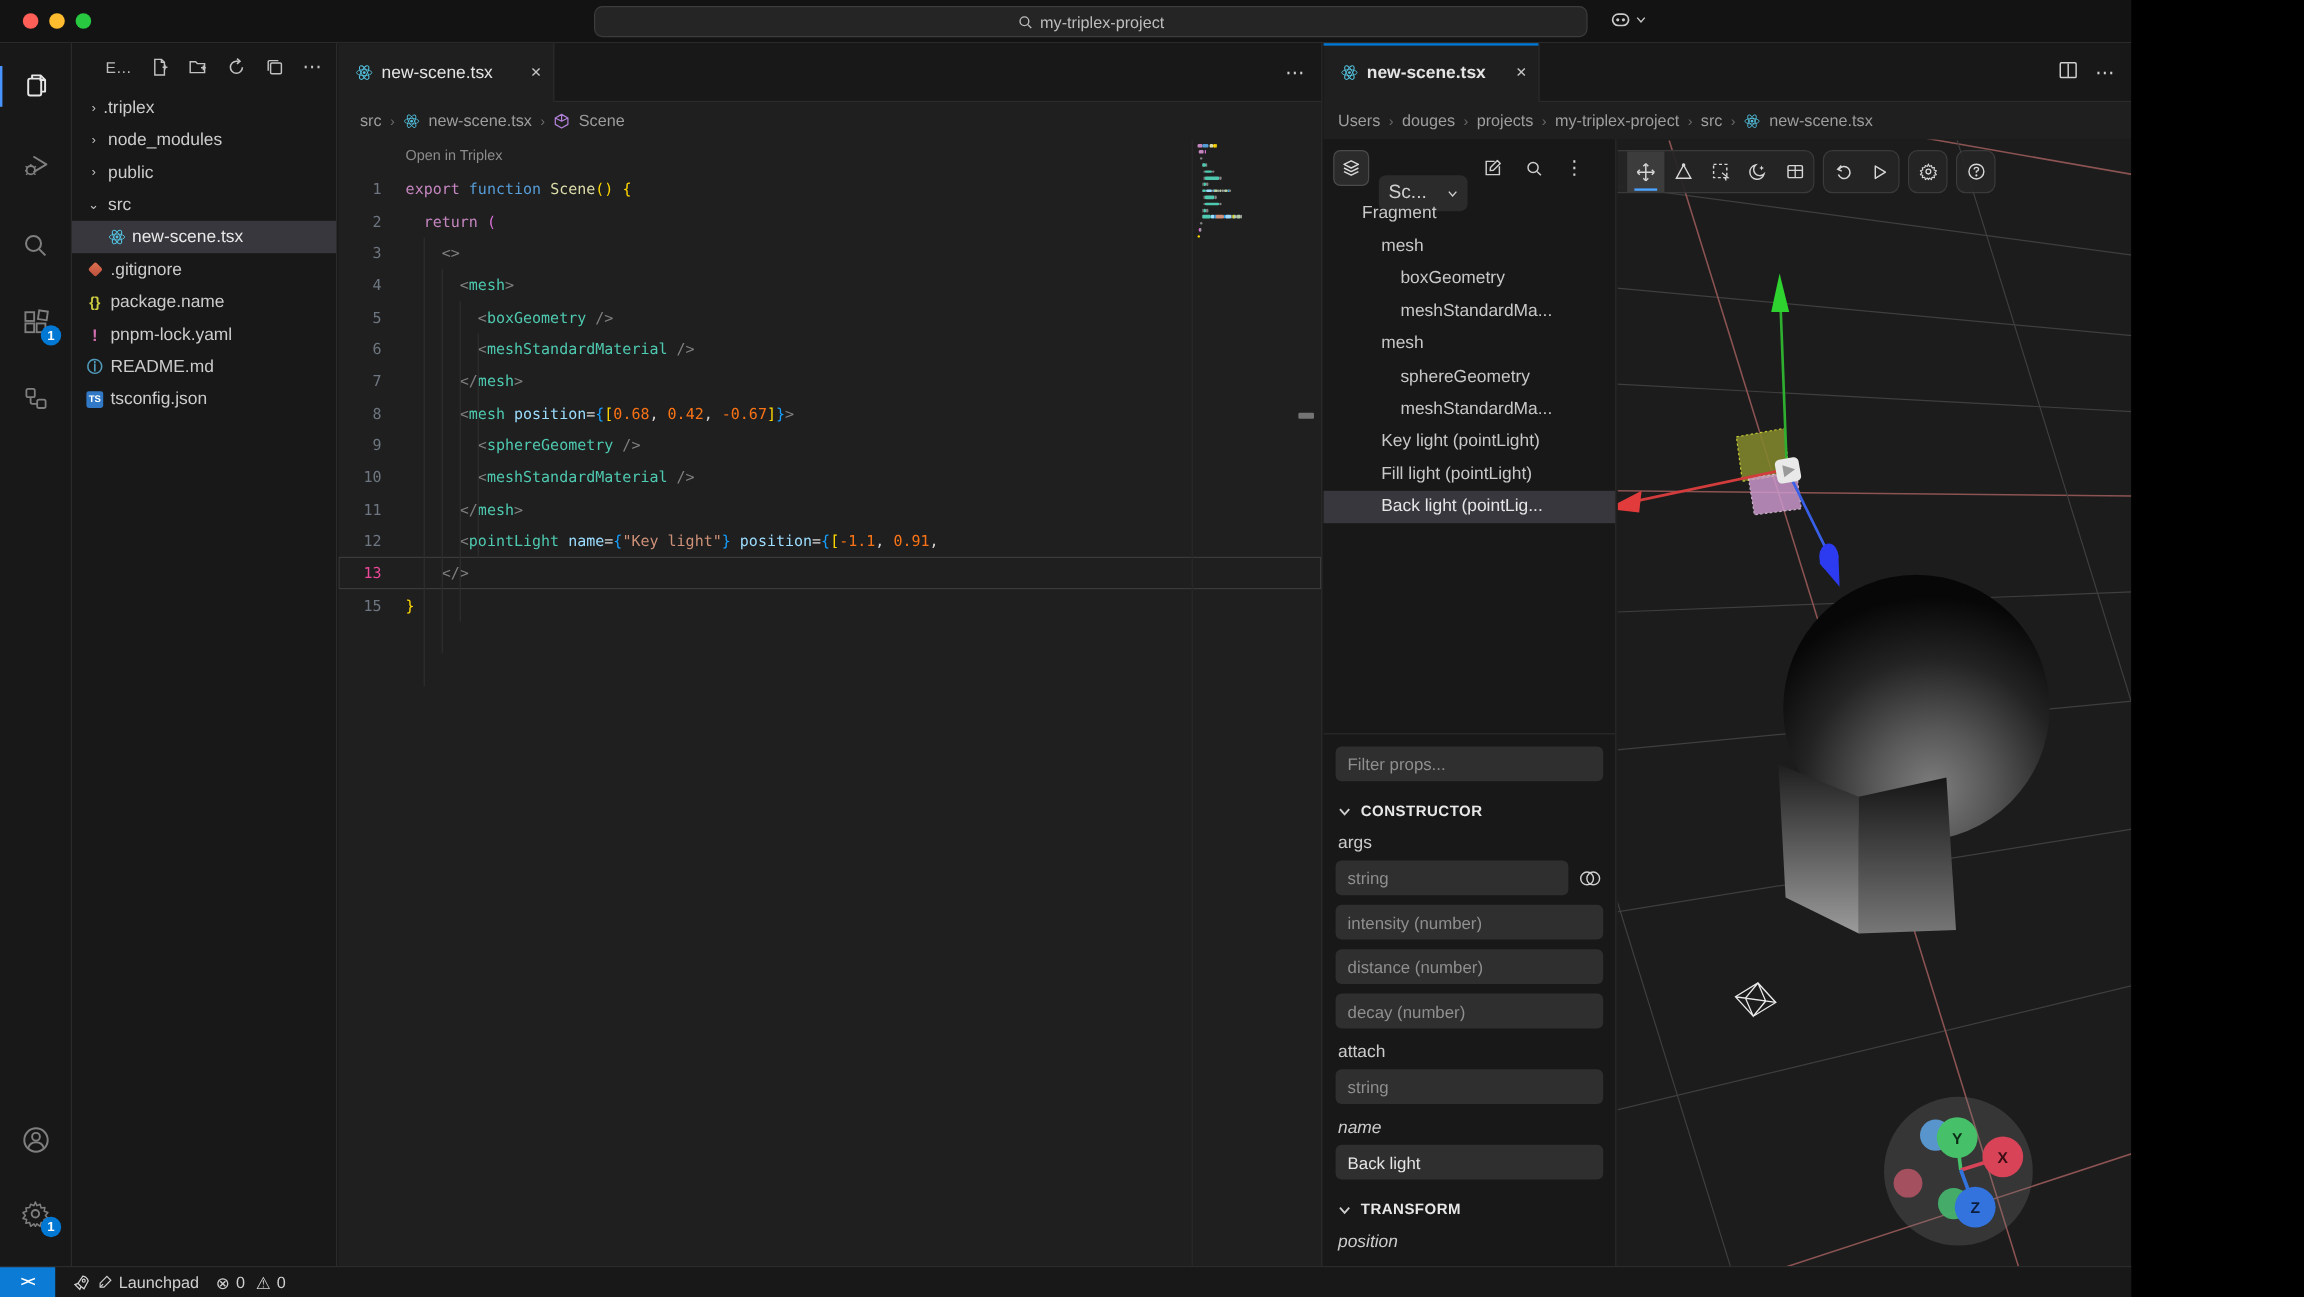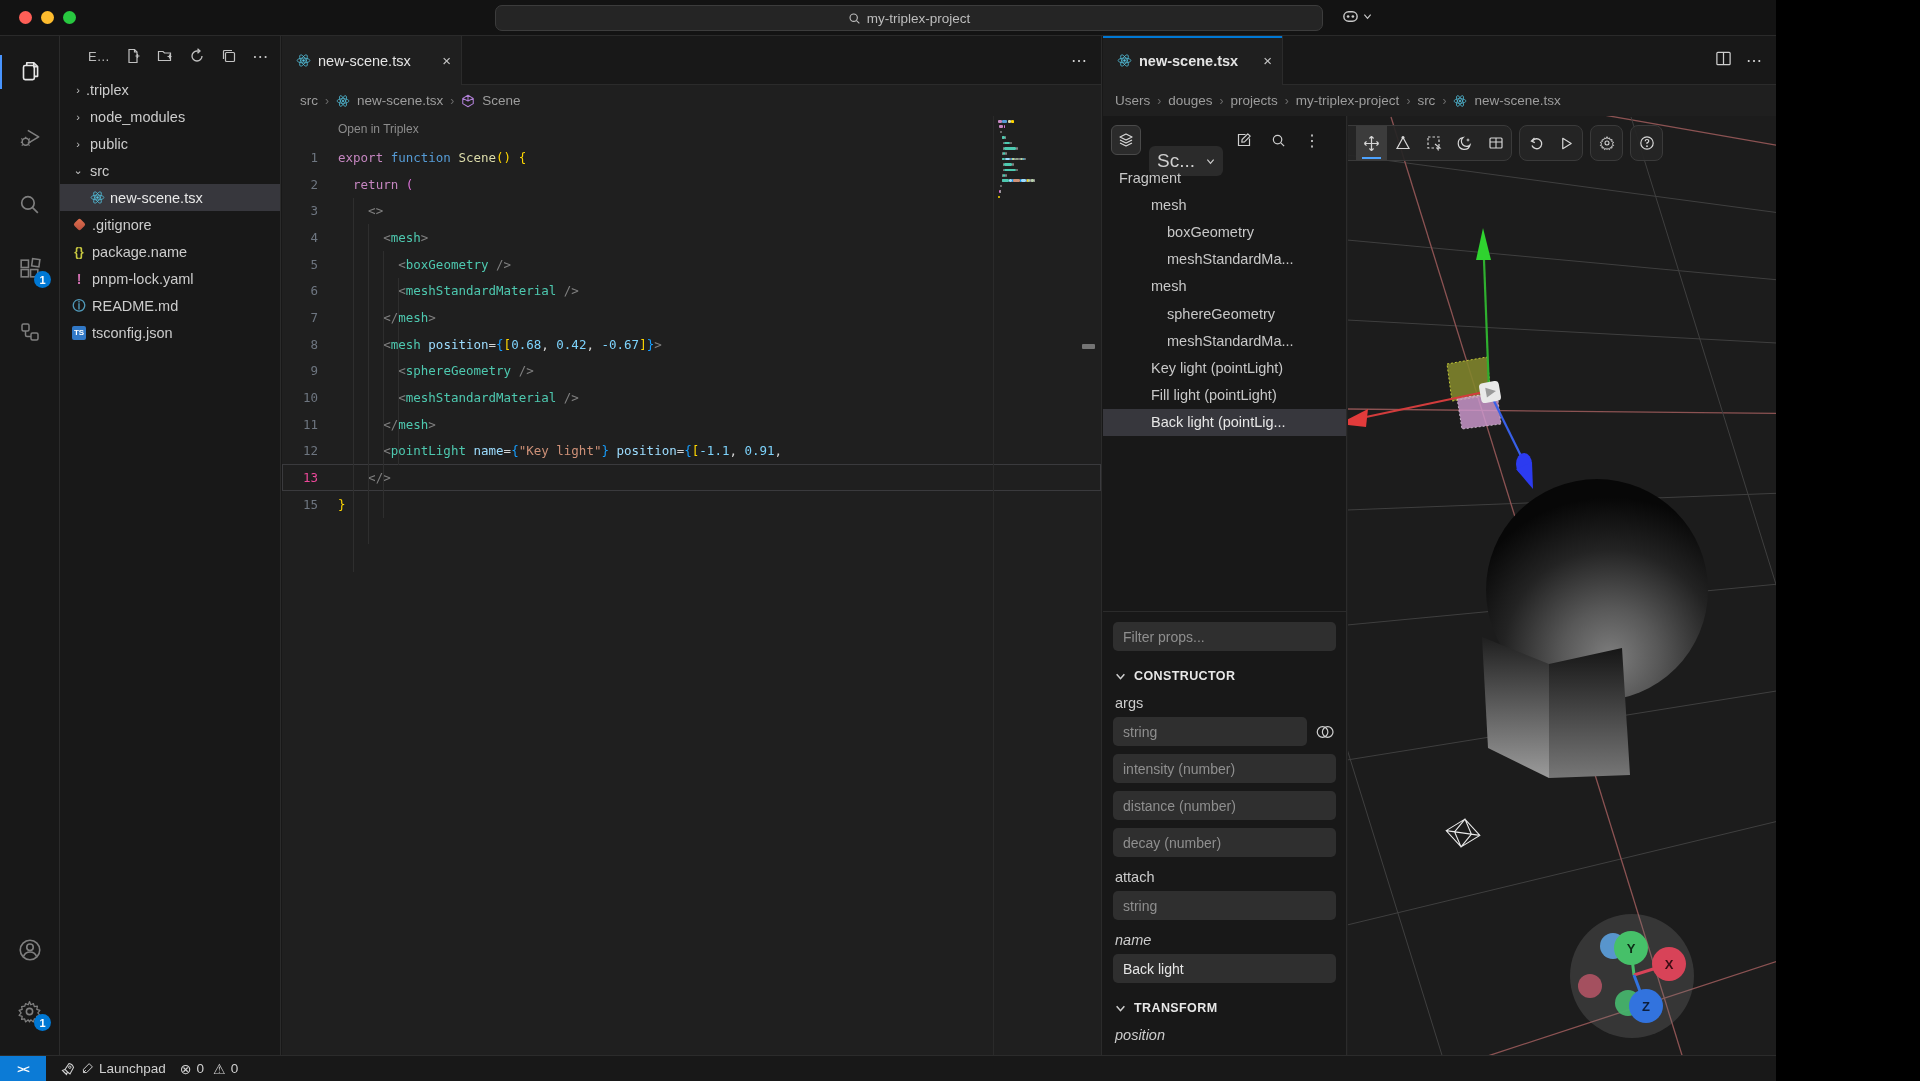--- a/index.html
+++ b/index.html
@@ -51,33 +51,33 @@
   .code-wrap { position:relative; height:calc(100% - 80px); overflow:hidden; font-family:"DejaVu Sans Mono","Liberation Mono",monospace; }
   .codelens { position:absolute; left:56px; top:6px; font-size:12px; color:#8c8c8c; font-family:"Liberation Sans",sans-serif; cursor:pointer; }
   .code-lines { position:absolute; left:0; top:28px; right:0; }
   .cline { position:relative; height:26.7px; display:flex; align-items:center; font-size:12.5px; white-space:pre; }
   .cline .ln { width:36px; text-align:right; color:#6e7681; flex:none; font-size:12.5px; }
   .cline .ct { padding-left:20px; }
   .cline.current { outline:1px solid #3a3a3d; outline-offset:-1px; }
   .cline.current .ln { color:#ec4899; }
   .tk-kw{color:#C586C0} .tk-kw2{color:#569CD6} .tk-fn{color:#DCDCAA} .tk-b1{color:#FFD700}
   .tk-b2{color:#DA70D6} .tk-b3{color:#179FFF} .tk-tag{color:#4EC9B0} .tk-attr{color:#9CDCFE}
-  .tk-num{color:#7dd3fc} .tk-str{color:#CE9178} .tk-pun{color:#808080} .tk-txt{color:#D4D4D4}
+  .tk-num{color:#f97316} .tk-str{color:#CE9178} .tk-pun{color:#808080} .tk-txt{color:#D4D4D4}
   .indent-guide { position:absolute; width:1px; background:#2e2e2e; }
   .mm-sep { position:absolute; left:711px; top:0; bottom:0; width:1px; background:#2a2a2a; }
   .minimap { position:absolute; left:716px; top:4px; width:60px; }
   .mm-bar { position:absolute; height:2.6px; border-radius:1px; }
   .scroll-dash { position:absolute; right:6px; top:228px; width:13px; height:5px; background:#8a8a8a; border-radius:1px; opacity:.8; }
 
   
   .editor2 { position:absolute; left:1103px; top:36px; right:0; bottom:26px; background:#1f1f1f; }
   .scene-panel { position:absolute; left:0; top:80px; width:244px; bottom:0; background:#181818; border-right:1px solid #2b2b2b; }
   .sp-toolbar { display:flex; align-items:center; height:48px; padding-left:8px; gap:8px; }
   .sp-btn { width:30px; height:30px; border:1px solid #4a4a4a; background:#2b2b2b; border-radius:6px; display:flex; align-items:center; justify-content:center; color:#d8d8d8; }
-  .sp-select { width:74px; height:30px; background:#2b2b2b; border-radius:6px; display:flex; align-items:center; padding:0 8px; gap:6px; color:#cfcfcf; font-size:19px;margin-top:42px; }
+  .sp-select { width:74px; height:30px; background:#2b2b2b; border-radius:6px; display:flex; align-items:center; padding:0 8px; gap:6px; color:#cfcfcf; font-size:16px;margin-top:42px; }
   .sp-ghost { width:26px; height:26px; display:flex; align-items:center; justify-content:center; color:#cfcfcf; }
   .tree { position:relative; }
   .tree-row { display:flex; align-items:center; height:27.2px; font-size:14.5px; color:#c8c8c8; white-space:nowrap; overflow:hidden; }
   .tree-row.selected { background:#37373d; color:#e6e6e6; }
   .props { position:absolute; left:0; right:0; top:495px; bottom:0; border-top:1px solid #2b2b2b; padding:10px 10px 0 10px; overflow:hidden; }
   .pp-input { width:100%; height:29px; background:#2f2f2f; border:none; border-radius:5px; color:#e5e5e5; font-size:14px; padding:0 10px; font-family:"Liberation Sans",sans-serif; }
   .pp-input::placeholder { color:#8f8f8f; }
   .pp-section { display:flex; align-items:center; gap:8px; margin:18px 0 4px 2px; font-size:12.5px; font-weight:bold; color:#e8e8e8; letter-spacing:.4px; }
   .pp-label { margin:12px 0 6px 2px; font-size:14.5px; color:#cccccc; }
   .pp-label.italic { font-style:italic; }
@@ -500,21 +500,21 @@
           </div>
         <div class="sp-ghost">
             <svg width="15" height="15" viewBox="0 0 16 16">
               <circle cx="7" cy="7" r="4.5" fill="none" stroke="currentColor" stroke-width="1.3"></circle>
               <line x1="10.5" y1="10.5" x2="14" y2="14" stroke="currentColor" stroke-width="1.3"></line>
             </svg>
           </div>
         <div class="sp-ghost" style="font-size:16px;">⋮</div>
       </div>
       <div class="tree" id="scene-tree">
-          <div class="tree-row" style="padding-left: 16px;">Fragment</div>
+          <div class="tree-row" style="padding-left: 32px;">Fragment</div>
           <div class="tree-row" style="padding-left: 48px;">mesh</div>
           <div class="tree-row" style="padding-left: 64px;">boxGeometry</div>
           <div class="tree-row" style="padding-left: 64px;">meshStandardMa...</div>
           <div class="tree-row" style="padding-left: 48px;">mesh</div>
           <div class="tree-row" style="padding-left: 64px;">sphereGeometry</div>
           <div class="tree-row" style="padding-left: 64px;">meshStandardMa...</div>
           <div class="tree-row" style="padding-left: 48px;">Key light (pointLight)</div>
           <div class="tree-row" style="padding-left: 48px;">Fill light (pointLight)</div>
           <div class="tree-row selected" style="padding-left: 48px;">Back light (pointLig...</div>
         </div>

